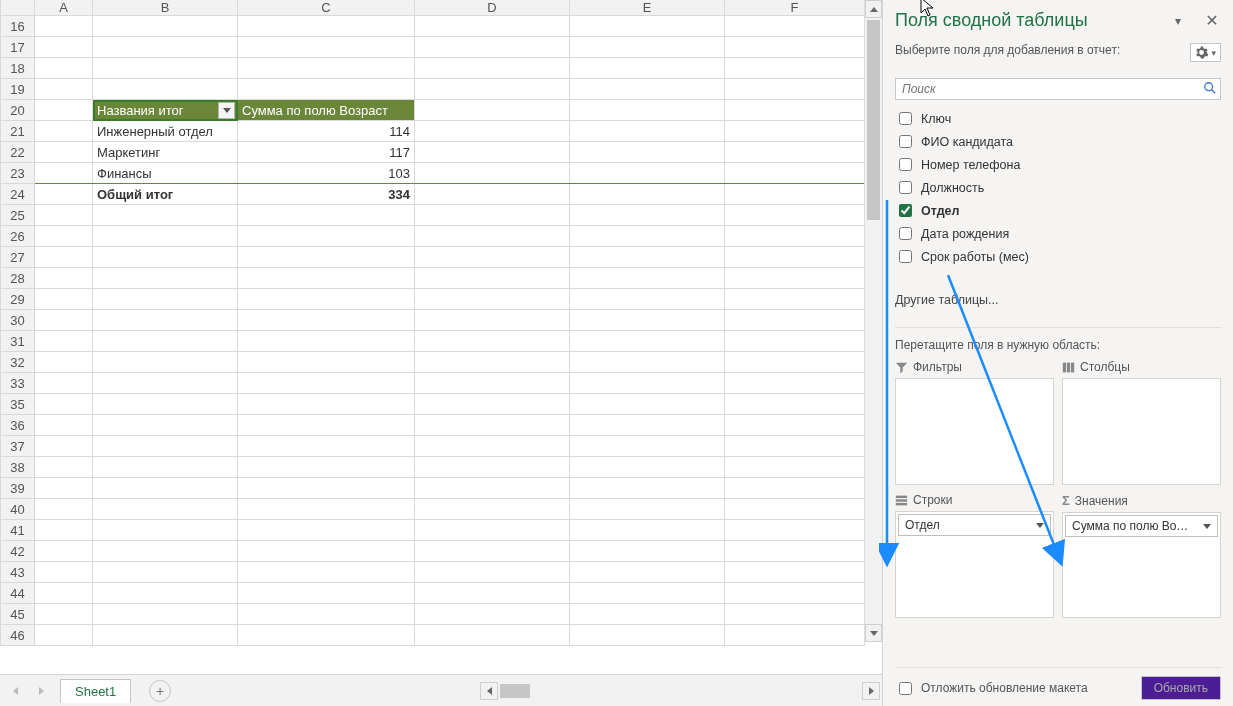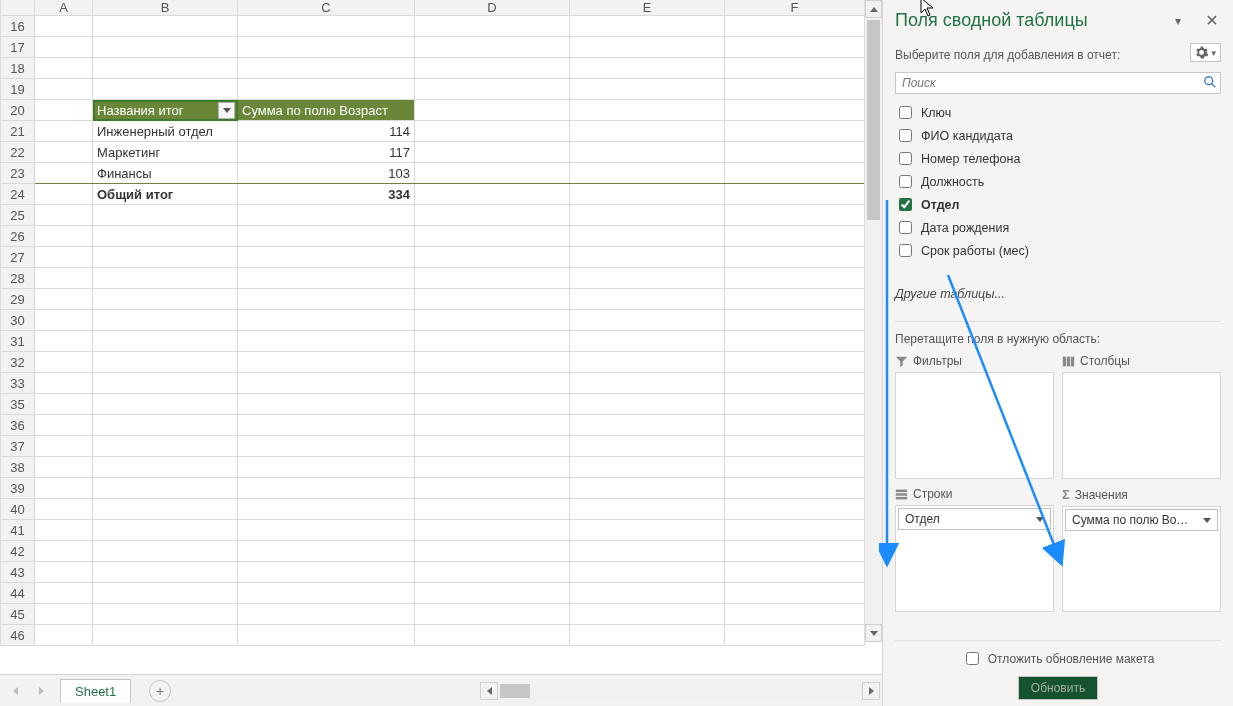--- a/index.html
+++ b/index.html
@@ -190,22 +190,22 @@
     color:#666;
     font-size:16px;
   }
   .panel-menu {
     width:14px;height:14px;
     color:#666;
   }
   .panel-subrow {
     display:flex;
     justify-content:space-between;
-    align-items:flex-end;
-    margin-bottom:10px;
+    align-items:flex-start;
+    margin-bottom:16px;
   }
   .panel-sub {
     font-size:12px;
     color:#555;
   }
   .gear-btn {
     border:1px solid #c4c4c4;
     background:#fff;
     padding:2px 4px;
     display:flex;align-items:center;gap:3px;
@@ -246,21 +246,20 @@
   .field-item input[type=checkbox]{
     width:13px;height:13px;
     accent-color:#217346;
   }
   .field-item.bold label { font-weight:bold; }
   .other-tables {
     color:#444;
     font-size:12.5px;
     margin-top:6px;
     margin-bottom:10px;
-    font-style:italic;
   }
   .areas-label {
     font-size:12px;
     color:#555;
     margin-bottom:8px;
     margin-top:10px;
     padding-top:10px;
     border-top:1px solid #e0ded9;
   }
   .areas-grid {
@@ -299,32 +298,31 @@
   }
   .area-item .dd { width:0;height:0;border-left:4px solid transparent;border-right:4px solid transparent;border-top:5px solid #555;}
   .panel-footer {
     margin-top:auto;
     padding-top:8px;
     border-top:1px solid #e0ded9;
     display:flex;
     align-items:center;
     justify-content:space-between;
     gap:8px;
-    flex-direction:column;
   }
   .defer-row {
     display:flex;
     align-items:center;
     gap:6px;
     color:#555;
     font-size:12px;
   }
   .update-btn {
     border:1px solid #c4c4c4;
-    background:#14532d;
+    background:#4c1d95;
     color:#a8a8a8;
     padding:4px 12px;
     font-size:12px;
   }
   .icon-small { width:13px;height:13px;display:inline-block; }
   .cursor-svg {
     position:absolute;
     top:-3px;
     left:36px;
     width:18px;height:24px;

